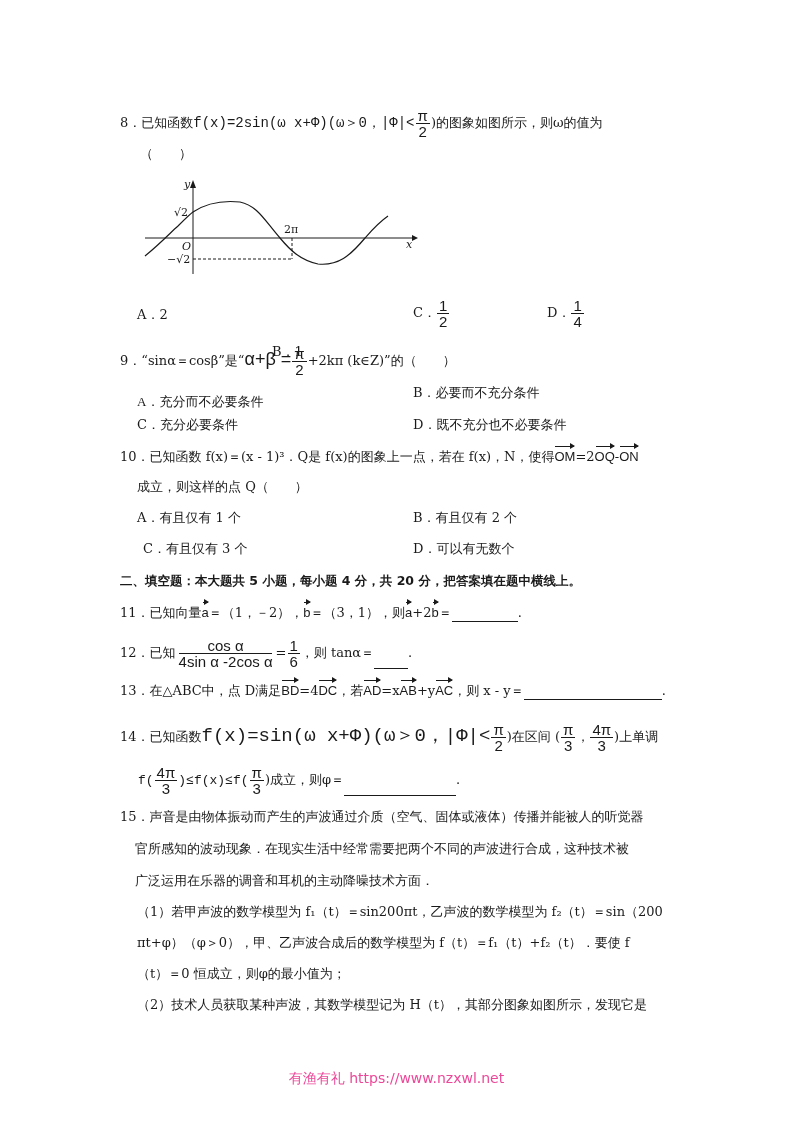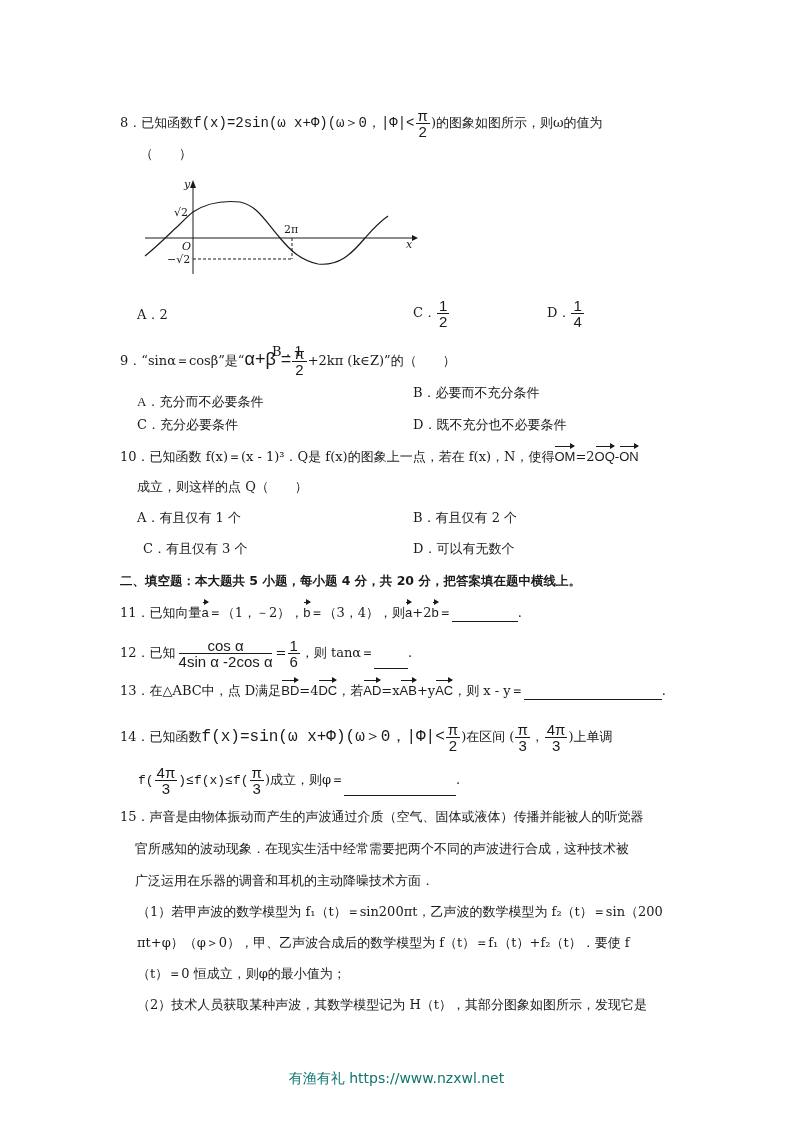--- a/index.html
+++ b/index.html
@@ -12,21 +12,21 @@
   .frac .num { border-bottom: 1px solid #1a1a1a; padding: 0 2px; }
   .frac .den { padding: 0 2px; }
   .vec { display: inline-block; position: relative; font-family: "Liberation Sans", sans-serif; }
   .vec::before { content: ""; position: absolute; left: 1px; right: 1px; top: -2px; border-top: 1px solid #1a1a1a; }
   .vec::after { content: ""; position: absolute; right: 0px; top: -5px; border-left: 5px solid #1a1a1a;
                 border-top: 3px solid transparent; border-bottom: 3px solid transparent; }
   .blank { display: inline-block; border-bottom: 1px solid #1a1a1a; height: 14px; vertical-align: bottom; }
   .bold { font-weight: bold; font-family: "DejaVu Sans", sans-serif; font-size: 12.5px; }
   .opt { position: absolute; white-space: nowrap; }
   .footer { position: absolute; top: 1070px; left: 0; width: 793px; text-align: center;
-            font-family: "DejaVu Sans", sans-serif; font-size: 14px; color: #0f766e; }
+            font-family: "DejaVu Sans", sans-serif; font-size: 14px; color: #ec4899; }
 </style>
 </head>
 <body>
 
 <div class="line" style="top:108px; left:120px;">
   <span>8．</span><span>已知函数</span><span class="mono" style="font-size:14px;">f(x)=2sin(ω x+Φ)(ω＞0，|Φ|&lt;</span><span class="frac">
       <span class="num">π</span>
       <span class="den">2</span>
     </span><span>)的图象如图所示，则ω的值为</span>
 </div>
@@ -88,39 +88,39 @@
 </div>
 <div class="line" style="top:478px; left:137px;">成立，则这样的点 Q（　　）</div>
 <div class="opt" style="top:509px; left:137px;"><span>A．</span><span>有且仅有 1 个</span></div>
 <div class="opt" style="top:509px; left:413px;"><span>B．</span><span>有且仅有 2 个</span></div>
 <div class="opt" style="top:540px; left:137px;margin-left:6px;"><span>C．</span><span>有且仅有 3 个</span></div>
 <div class="opt" style="top:540px; left:413px;"><span>D．</span><span>可以有无数个</span></div>
 
 <div class="line bold" style="top:572px; left:120px;">二、填空题：本大题共 5 小题，每小题 4 分，共 20 分，把答案填在题中横线上。</div>
 
 <div class="line" style="top:604px; left:120px;">
-  <span>11．</span><span>已知向量</span><span class="vec">a</span><span>＝（1，－2），</span><span class="vec">b</span><span>＝（3，4），则</span><span class="vec">a</span><span>+2</span><span class="vec">b</span><span>＝</span><span class="blank" style="width:66px;"></span><span>.</span>
+  <span>11．</span><span>已知向量</span><span class="vec">a</span><span>＝（1，－2），</span><span class="vec">b</span><span>＝（3，1），则</span><span class="vec">a</span><span>+2</span><span class="vec">b</span><span>＝</span><span class="blank" style="width:66px;"></span><span>.</span>
 </div>
 
 <div class="line" style="top:638px; left:120px;">
   <span>12．</span><span>已知</span><span class="frac">
       <span class="num" style="padding:0 28px;">cos α</span>
       <span class="den">4sin α -2cos α</span>
     </span><span>=</span><span class="frac">
       <span class="num">1</span>
       <span class="den">6</span>
     </span><span>，则 tanα＝</span><span class="blank" style="width:34px;"></span><span>.</span>
 </div>
 
 <div class="line" style="top:682px; left:120px;">
   <span>13．</span><span>在△ABC中，点 D满足</span><span class="vec">BD</span><span>=4</span><span class="vec">DC</span><span>，若</span><span class="vec">AD</span><span>=x</span><span class="vec">AB</span><span>+y</span><span class="vec">AC</span><span>，则 x - y＝</span><span class="blank" style="width:138px;"></span><span>.</span>
 </div>
 
 <div class="line" style="top:722px; left:120px;">
-  <span>14．</span><span>已知函数</span><span class="mono" style="font-size:16px;">f(x)=sin(ω x+Φ)(ω＞0，|Φ|&lt;</span><span class="frac">
+  <span>14．</span><span>已知函数</span><span class="mono" style="font-size:19px;">f(x)=sin(ω x+Φ)(ω＞0，|Φ|&lt;</span><span class="frac">
       <span class="num">π</span>
       <span class="den">2</span>
     </span><span>)在区间 (</span><span class="frac">
       <span class="num">π</span>
       <span class="den">3</span>
     </span><span>，</span><span class="frac">
       <span class="num">4π</span>
       <span class="den">3</span>
     </span><span>)上单调</span>
 </div>

